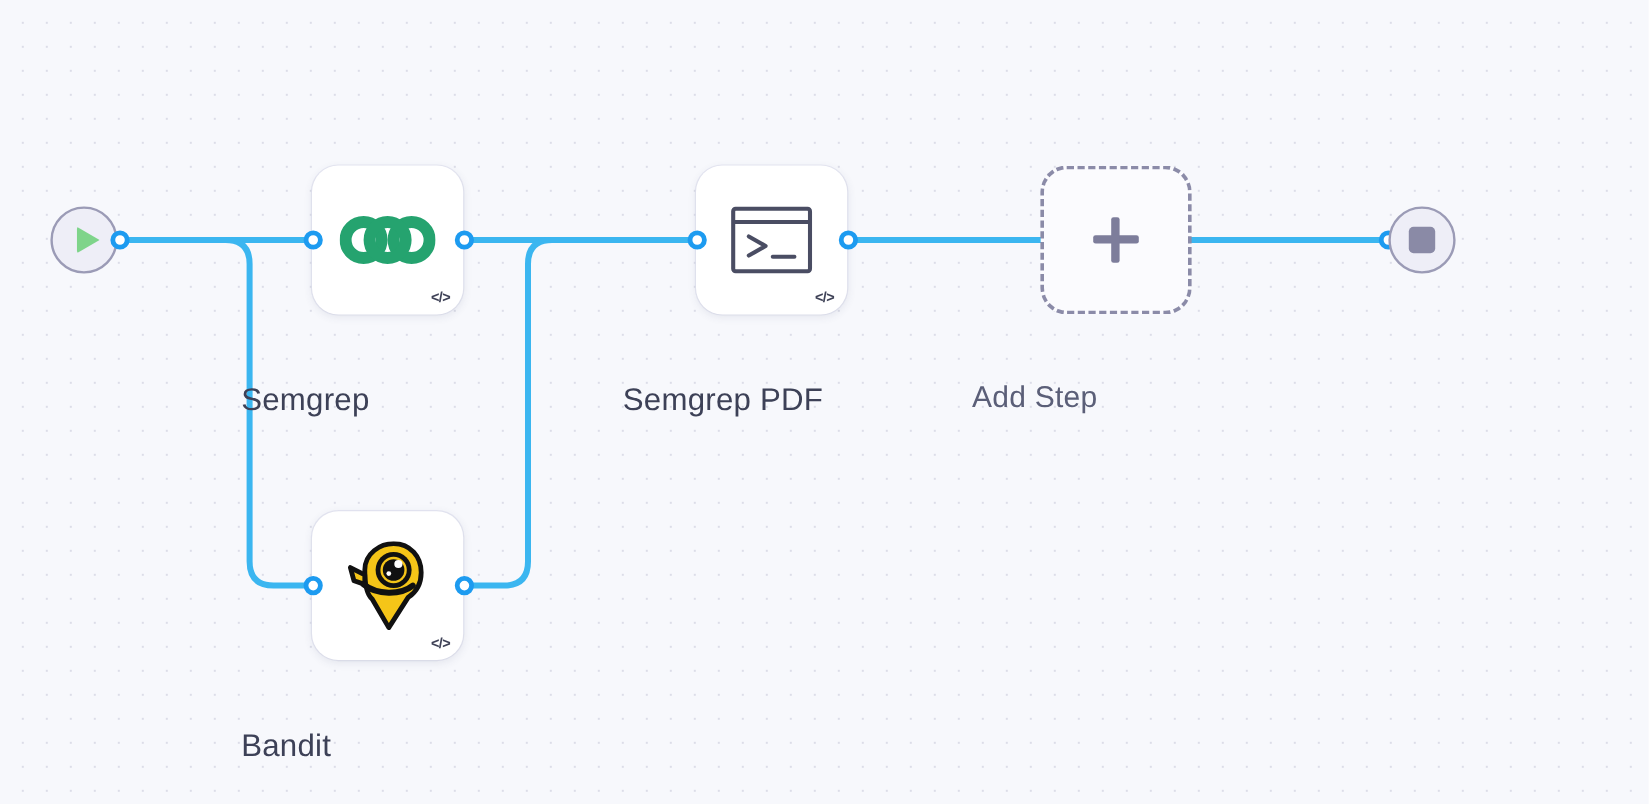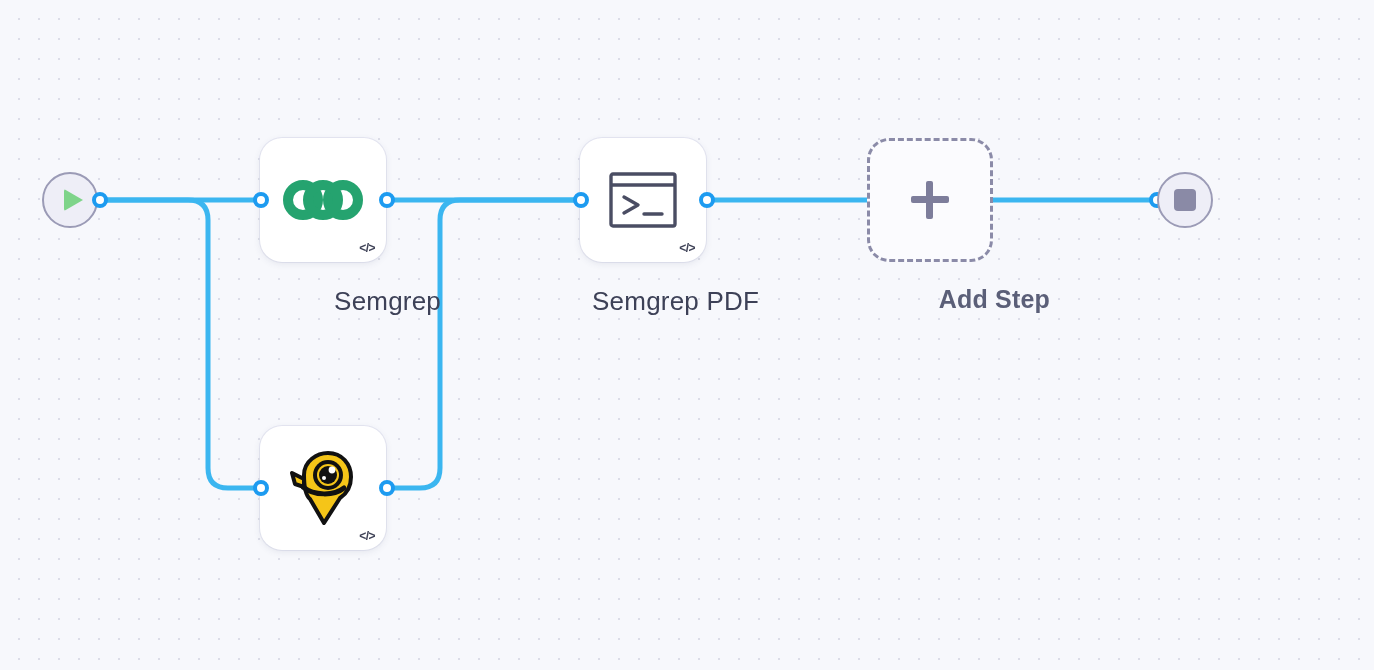--- a/index.html
+++ b/index.html
@@ -107,25 +107,26 @@
     background: #7d7d9b;
     border-radius: 2px;
   }
   .plus-icon::before { left: 0; top: 15px; width: 38px; height: 7px; }
   .plus-icon::after  { top: 0; left: 15px; height: 38px; width: 7px; }
 
   
   .node-label {
     position: absolute;
     width: 240px;
-    text-align: right;
+    text-align: left;
     font-size: 26px;
     color: #3d4157;
     white-space: nowrap;
     letter-spacing: 0.2px;
+    margin-top: 32px;
   }
   .node-label.muted { color: #5b5f78; font-size: 25px; }
 
   
   .port {
     position: absolute;
     width: 16px;
     height: 16px;
     border-radius: 50%;
     background: #ffffff;
@@ -183,37 +184,38 @@
       <circle cx="38" cy="24" r="15" fill="#111111"></circle>
       <circle cx="38" cy="24" r="11" fill="#f5c518"></circle>
       <circle cx="38" cy="24" r="9" fill="#111111"></circle>
       <circle cx="42" cy="19" r="3.4" fill="#ffffff"></circle>
       <circle cx="34" cy="27" r="2.0" fill="#ffffff"></circle>
     </svg>
     <span class="code-badge">&lt;/&gt;</span>
   </div>
   <div class="port" style="left:253px; top:480px;"></div>
   <div class="port" style="left:379px; top:480px;"></div>
+  <div class="node-label" style="left:201px; top:574px;">Bandit</div>
 
   <div class="node" style="left:580px; top:138px;">
     <svg width="70" height="58" viewBox="0 0 70 58">
       <rect x="3" y="3" width="64" height="52" rx="2" fill="#ffffff" stroke="#4a4d63" stroke-width="3.4"></rect>
       <line x1="3" y1="14" x2="67" y2="14" stroke="#4a4d63" stroke-width="3.4"></line>
       <polyline points="16,26 30,34 16,42" fill="none" stroke="#4a4d63" stroke-width="3.4" stroke-linecap="round" stroke-linejoin="round"></polyline>
       <line x1="36" y1="43" x2="54" y2="43" stroke="#4a4d63" stroke-width="3.4" stroke-linecap="round"></line>
     </svg>
     <span class="code-badge">&lt;/&gt;</span>
   </div>
   <div class="port" style="left:573px; top:192px;"></div>
   <div class="port" style="left:699px; top:192px;"></div>
   <div class="node-label" style="left:519px; top:286px;">Semgrep PDF</div>
 
   <div class="addstep" style="left:867px; top:138px;">
     <div class="plus-icon"></div>
   </div>
-  <div class="node-label muted" style="left:810px; top:285px;font-weight:bold;">Add Step</div>
+  <div class="node-label muted" style="left:810px; top:285px;">Add Step</div>
 
   <div class="port" style="left:1149px; top:192px;"></div>
   <div class="terminal" style="left:1157px; top:172px;">
     <div class="stop-sq"></div>
   </div>
 
 </div>
 
 </body></html>

